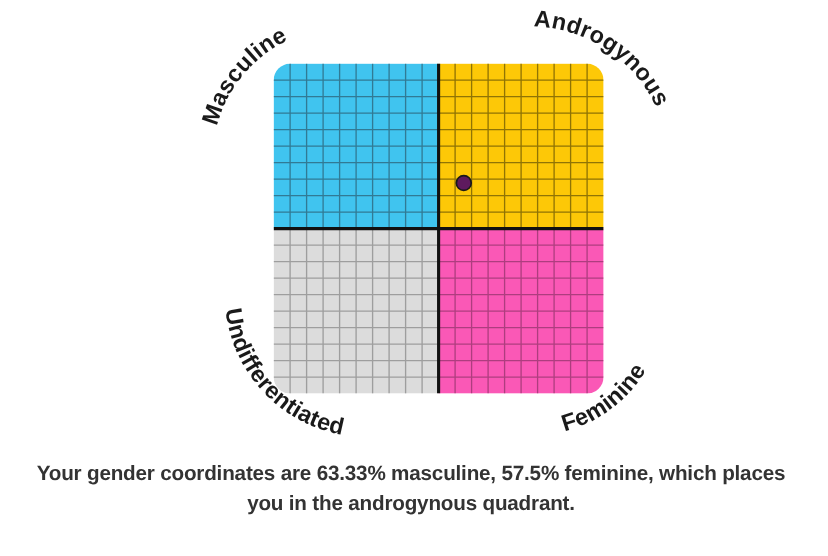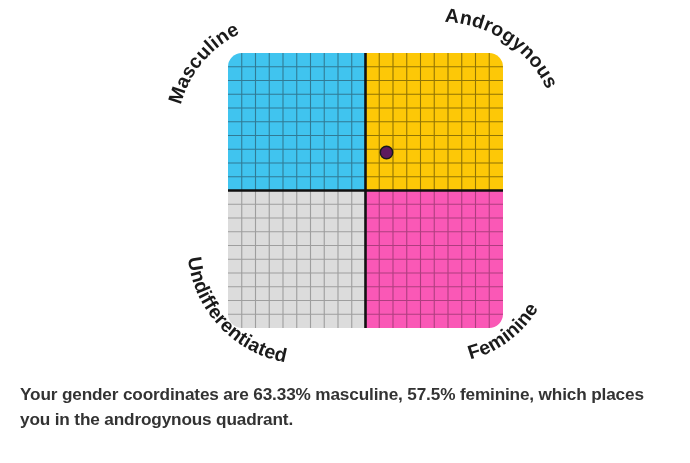--- a/index.html
+++ b/index.html
@@ -59,20 +59,21 @@
   }
   #caption-text {
     font-family: "Liberation Sans", sans-serif;
     font-size: 17.2px;
     font-weight: bold;
     color: #333333;
     line-height: 1.45;
     margin: 0;
     letter-spacing: -0.15px;
     width: 645px;
+    text-align: center;
   }
 </style>
 </head>
 <body>
 
 <div id="app">
 
   <div id="chart-region">
     <svg id="quadrant-svg" width="690" height="380" viewBox="0 0 690 380">
 

